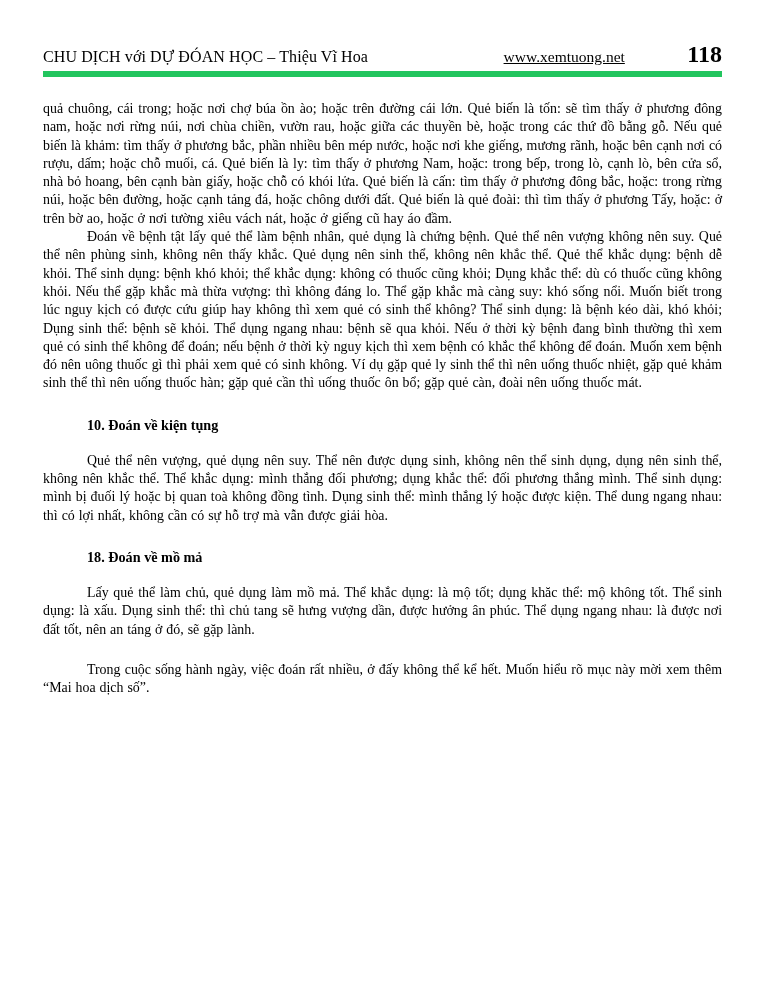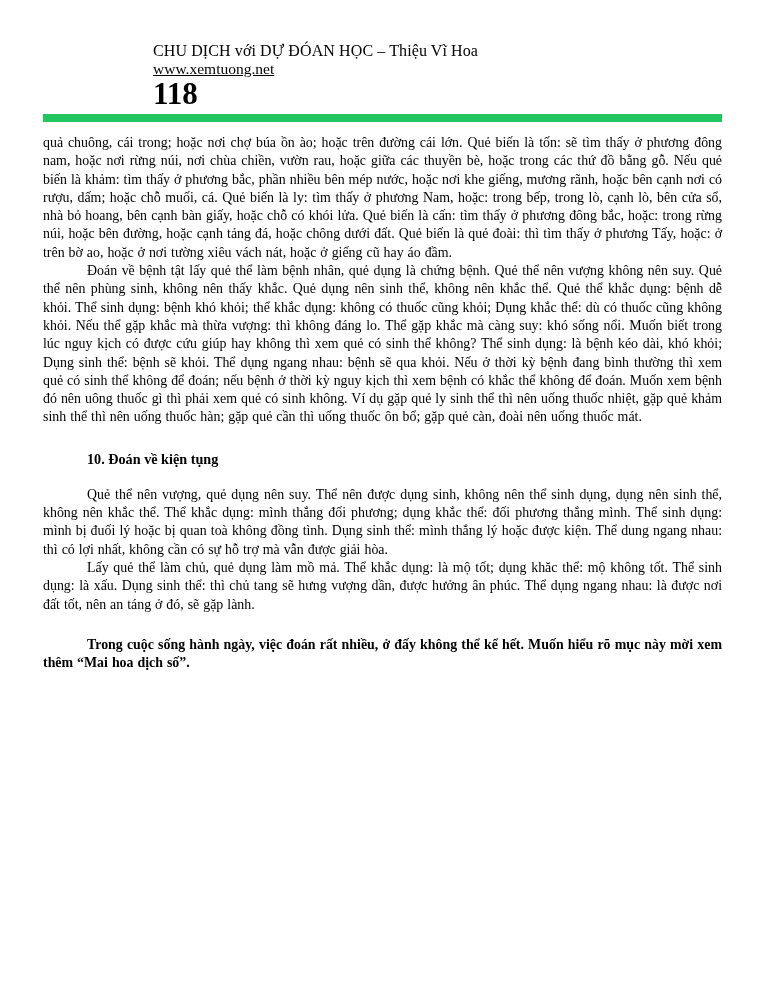--- a/index.html
+++ b/index.html
@@ -15,68 +15,66 @@
     color: #000000;
   }
   .page {
     width: 679px;
     margin: 0 auto 0 43px;
   }
   
   .page-header {
     margin-top: 42px;
     padding-bottom: 5px;
-    border-bottom: 8px solid #22c55e;
+    border-bottom: 6px solid #22c55e;
     display: flex;
     align-items: baseline;
     justify-content: space-between;
-    flex-direction: column;
   }
   .book-title {
     font-size: 16px;
     letter-spacing: 0.1px;
     white-space: nowrap;
   }
   .site-url {
     font-size: 15.5px;
     text-decoration: underline;
     white-space: nowrap;
     margin-left: 110px;
     margin-right: 37px;
   }
   .page-number {
-    font-size: 31px;
+    font-size: 24px;
     font-weight: bold;
     white-space: nowrap;
     line-height: 1;
   }
   
   .page-body {
-    padding-top: 12px;
+    padding-top: 23px;
   }
   p {
     margin: 0;
     font-size: 13.9px;
     line-height: 18.3px;
     text-align: justify;
     text-align-last: left;
     word-spacing: 0.5px;
   }
   p.ind {
     text-indent: 44px;
   }
   h3.section-heading {
     margin: 23px 0 18px 44px;
     font-size: 14.2px;
     font-weight: bold;
     line-height: 18px;
   }
   p.closing {
     margin-top: 22px;
-    font-weight: bold;
   }
 </style>
 </head>
 <body>
 
 <div class="page">
 
   <header class="page-header">
     <span class="book-title">CHU DỊCH với DỰ ĐÓAN HỌC – Thiệu Vĩ Hoa</span>
     <span class="site-url">www.xemtuong.net</span>
@@ -85,18 +83,19 @@
 
   <main class="page-body">
 
     <p class="cont">quả chuông, cái trong; hoặc nơi chợ búa ồn ào; hoặc trên đường cái lớn. Quẻ biến là tốn: sẽ tìm thấy ở phương đông nam, hoặc nơi rừng núi, nơi chùa chiền, vườn rau, hoặc giữa các thuyền bè, hoặc trong các thứ đồ bằng gỗ. Nếu quẻ biến là khảm: tìm thấy ở phương bắc, phần nhiều bên mép nước, hoặc nơi khe giếng, mương rãnh, hoặc bên cạnh nơi có rượu, dấm; hoặc chỗ muối, cá. Quẻ biến là ly: tìm thấy ở phương Nam, hoặc: trong bếp, trong lò, cạnh lò, bên cửa sổ, nhà bỏ hoang, bên cạnh bàn giấy, hoặc chỗ có khói lửa. Quẻ biến là cấn: tìm thấy ở phương đông bắc, hoặc: trong rừng núi, hoặc bên đường, hoặc cạnh tảng đá, hoặc chông dưới đất. Quẻ biến là quẻ đoài: thì tìm thấy ở phương Tấy, hoặc: ở trên bờ ao, hoặc ở nơi tường xiêu vách nát, hoặc ở giếng cũ hay áo đầm.</p>
 
     <p class="ind">Đoán về bệnh tật lấy quẻ thể làm bệnh nhân, quẻ dụng là chứng bệnh. Quẻ thể nên vượng không nên suy. Quẻ thể nên phùng sinh, không nên thấy khắc. Quẻ dụng nên sinh thể, không nên khắc thể. Quẻ thể khắc dụng: bệnh dễ khỏi. Thể sinh dụng: bệnh khó khỏi; thể khắc dụng: không có thuốc cũng khỏi; Dụng khắc thể: dù có thuốc cũng không khỏi. Nếu thể gặp khắc mà thừa vượng: thì không đáng lo. Thể gặp khắc mà càng suy: khó sống nổi. Muốn biết trong lúc nguy kịch có được cứu giúp hay không thì xem quẻ có sinh thể không? Thể sinh dụng: là bệnh kéo dài, khó khỏi; Dụng sinh thể: bệnh sẽ khỏi. Thể dụng ngang nhau: bệnh sẽ qua khỏi. Nếu ở thời kỳ bệnh đang bình thường thì xem quẻ có sinh thể không để đoán; nếu bệnh ở thời kỳ nguy kịch thì xem bệnh có khắc thể không để đoán. Muốn xem bệnh đó nên uông thuốc gì thì phải xem quẻ có sinh không. Ví dụ gặp quẻ ly sinh thể thì nên uống thuốc nhiệt, gặp quẻ khảm sinh thể thì nên uống thuốc hàn; gặp quẻ cần thì uống thuốc ôn bổ; gặp quẻ càn, đoài nên uống thuốc mát.</p>
 
     <h3 class="section-heading">10. Đoán về kiện tụng</h3>
     <p class="ind">Quẻ thể nên vượng, quẻ dụng nên suy. Thể nên được dụng sinh, không nên thể sinh dụng, dụng nên sinh thể, không nên khắc thể. Thể khắc dụng: mình thắng đối phương; dụng khắc thể: đối phương thắng mình. Thể sinh dụng: mình bị đuối lý hoặc bị quan toà không đồng tình. Dụng sinh thể: mình thắng lý hoặc được kiện. Thể dung ngang nhau: thì có lợi nhất, không cần có sự hỗ trợ mà vẫn được giải hòa.</p>
 
+    <h3 class="section-heading">18. Đoán về mồ mả</h3>
     <p class="ind">Lấy quẻ thể làm chủ, quẻ dụng làm mồ mả. Thể khắc dụng: là mộ tốt; dụng khăc thể: mộ không tốt. Thể sinh dụng: là xấu. Dụng sinh thể: thì chủ tang sẽ hưng vượng dần, được hưởng ân phúc. Thể dụng ngang nhau: là được nơi đất tốt, nên an táng ở đó, sẽ gặp lành.</p>
 
     <p class="ind closing">Trong cuộc sống hành ngày, việc đoán rất nhiều, ở đấy không thể kể hết. Muốn hiểu rõ mục này mời xem thêm “Mai hoa dịch số”.</p>
 
   </main>
 </div>
 
 </body></html>

